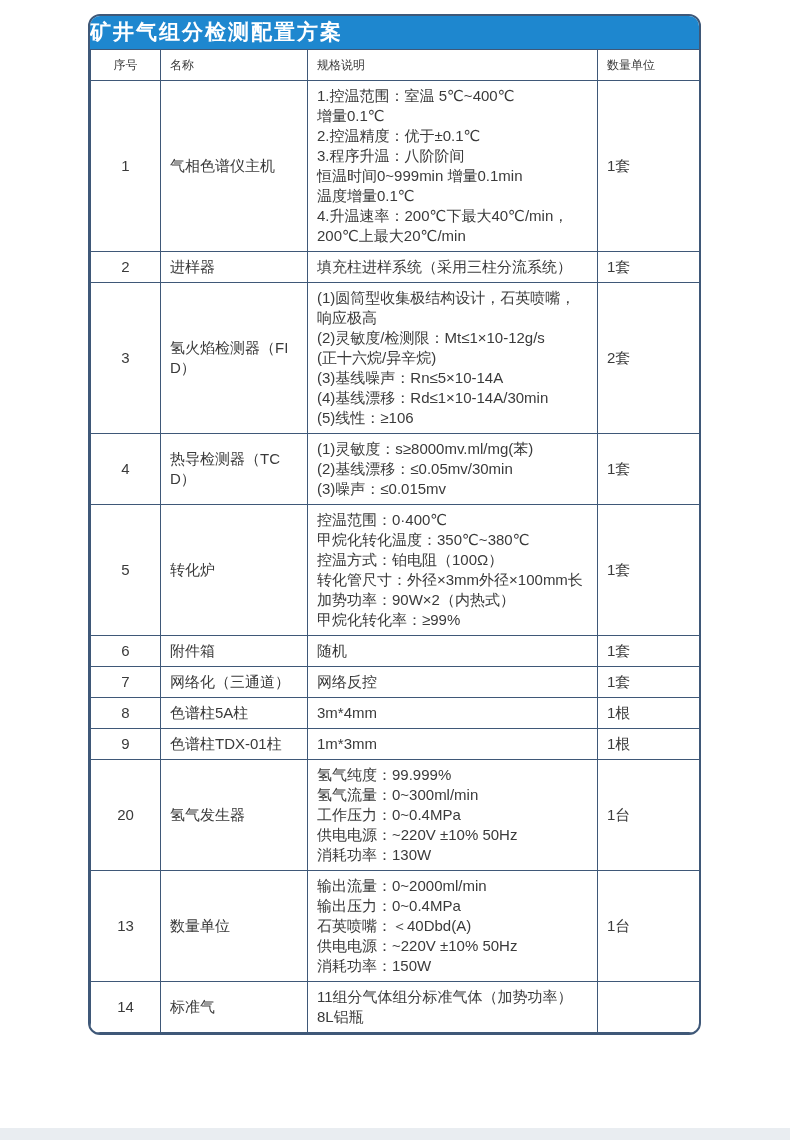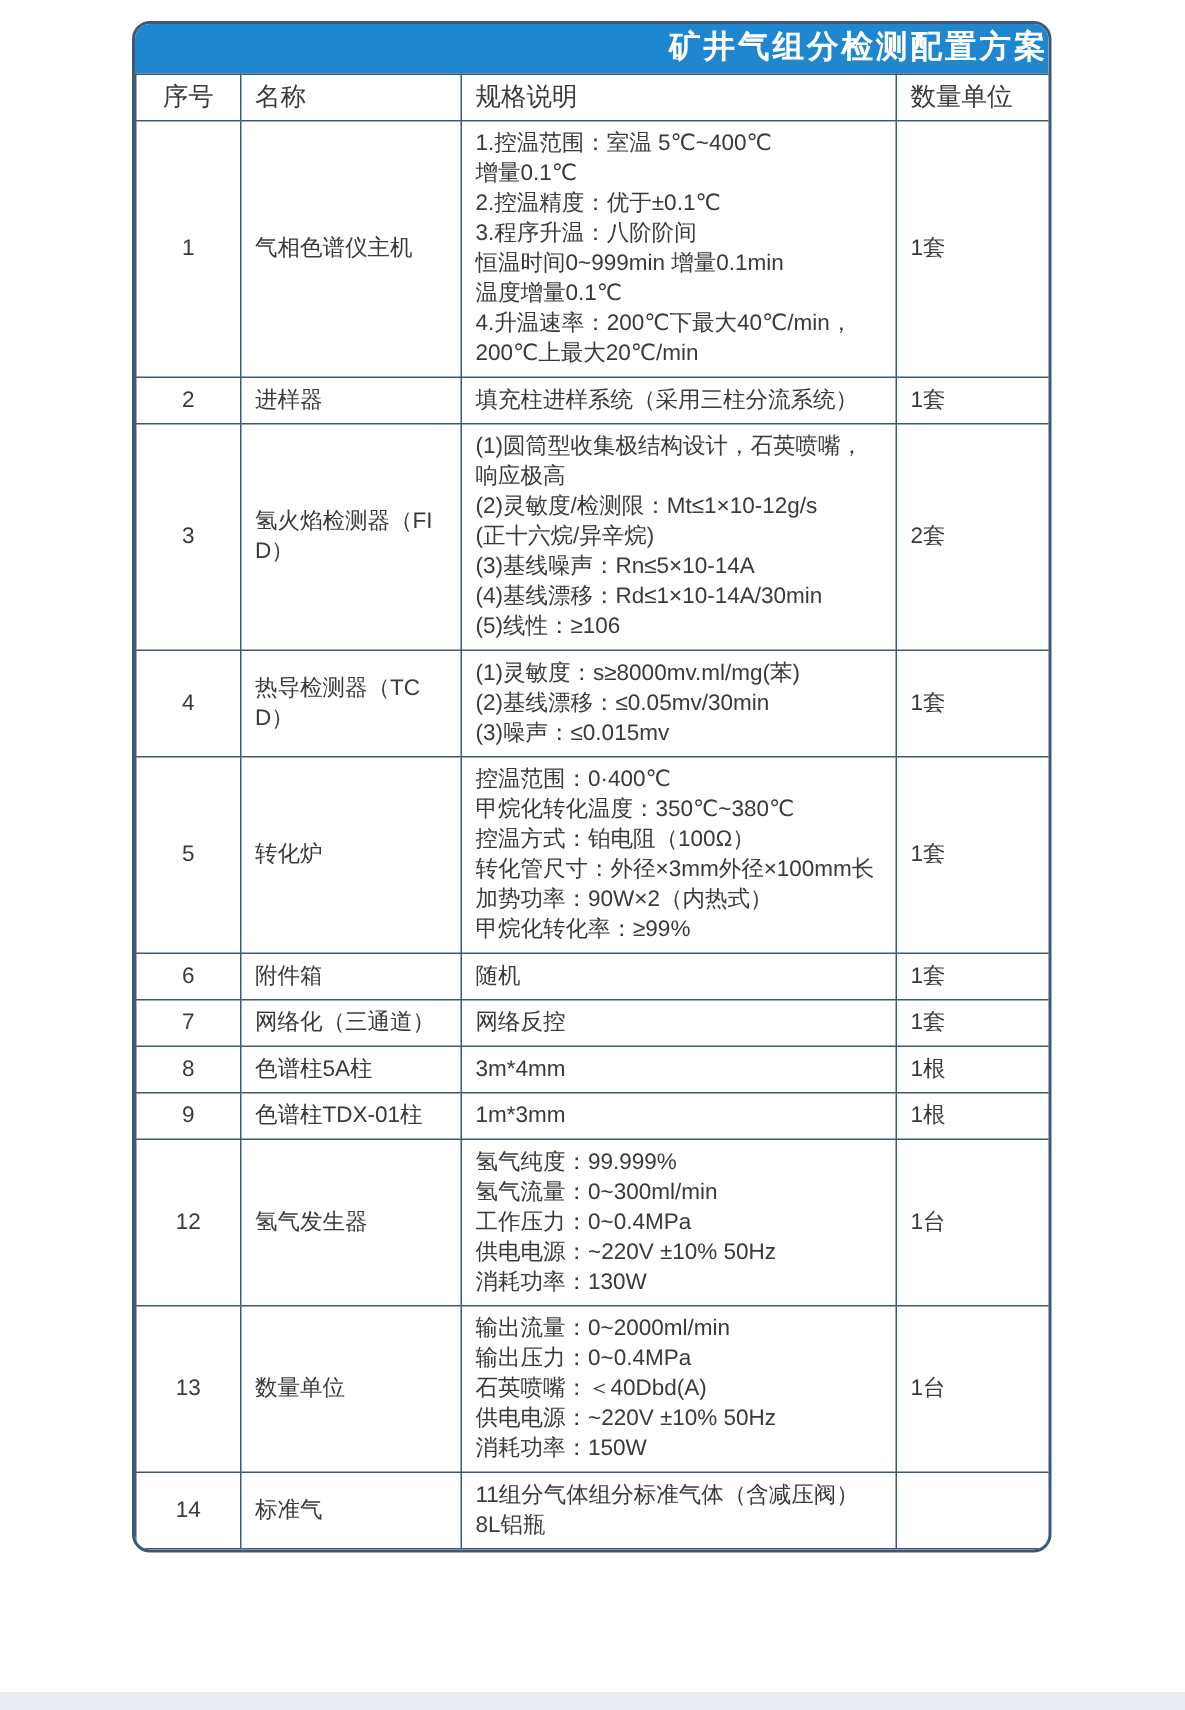--- a/index.html
+++ b/index.html
@@ -18,21 +18,21 @@
   .bottom-band{
     position:absolute;left:0;right:0;bottom:0;height:12px;background:var(--band);
   }
   .card{
     position:absolute;left:88px;top:14px;width:613px;
     border:2px solid var(--border);
     border-radius:12px;overflow:hidden;background:#ffffff;
   }
   .title-bar{
     background:var(--blue);
-    color:#ffffff;text-align:right;
+    color:#ffffff;text-align:left;
     font-size:21px;font-weight:bold;
     padding:5px 0 6px 0;line-height:22px;
     letter-spacing:2px;
   }
   table{
     width:100%;border-collapse:collapse;table-layout:fixed;
   }
   col.c-no{width:70px;}
   col.c-name{width:147px;}
   col.c-spec{width:290px;}
@@ -40,21 +40,21 @@
   th,td{
     border:1px solid var(--border);
     font-size:15px;line-height:20px;
     padding:5px 9px;
     font-weight:normal;
     text-align:left;
     vertical-align:middle;
     color:var(--text);
     word-break:break-all;
   }
-  th{font-size:17px;}
+  th{font-size:12px;}
   th.no,td.no{text-align:center;padding-left:2px;padding-right:2px;}
   td .spec-line{white-space:normal;}
 </style>
 </head>
 <body>
 
 <div class="card">
   <div class="title-bar">矿井气组分检测配置方案</div>
   <table>
     <colgroup>
@@ -158,21 +158,21 @@
         </tr>
         <tr>
           <td class="no">9</td>
           <td>色谱柱TDX-01柱</td>
           <td>
             <div class="spec-line">1m*3mm</div>
           </td>
           <td>1根</td>
         </tr>
         <tr>
-          <td class="no">12</td>
+          <td class="no">20</td>
           <td>氢气发生器</td>
           <td>
             <div class="spec-line">氢气纯度：99.999%</div>
             <div class="spec-line">氢气流量：0~300ml/min</div>
             <div class="spec-line">工作压力：0~0.4MPa</div>
             <div class="spec-line">供电电源：~220V ±10% 50Hz</div>
             <div class="spec-line">消耗功率：130W</div>
           </td>
           <td>1台</td>
         </tr>
@@ -185,21 +185,21 @@
             <div class="spec-line">石英喷嘴：＜40Dbd(A)</div>
             <div class="spec-line">供电电源：~220V ±10% 50Hz</div>
             <div class="spec-line">消耗功率：150W</div>
           </td>
           <td>1台</td>
         </tr>
         <tr>
           <td class="no">14</td>
           <td>标准气</td>
           <td>
-            <div class="spec-line">11组分气体组分标准气体（含减压阀）</div>
+            <div class="spec-line">11组分气体组分标准气体（加势功率）</div>
             <div class="spec-line">8L铝瓶</div>
           </td>
           <td></td>
         </tr>
       </tbody>
   </table>
 </div>
 
 <div class="bottom-band"></div>
 

